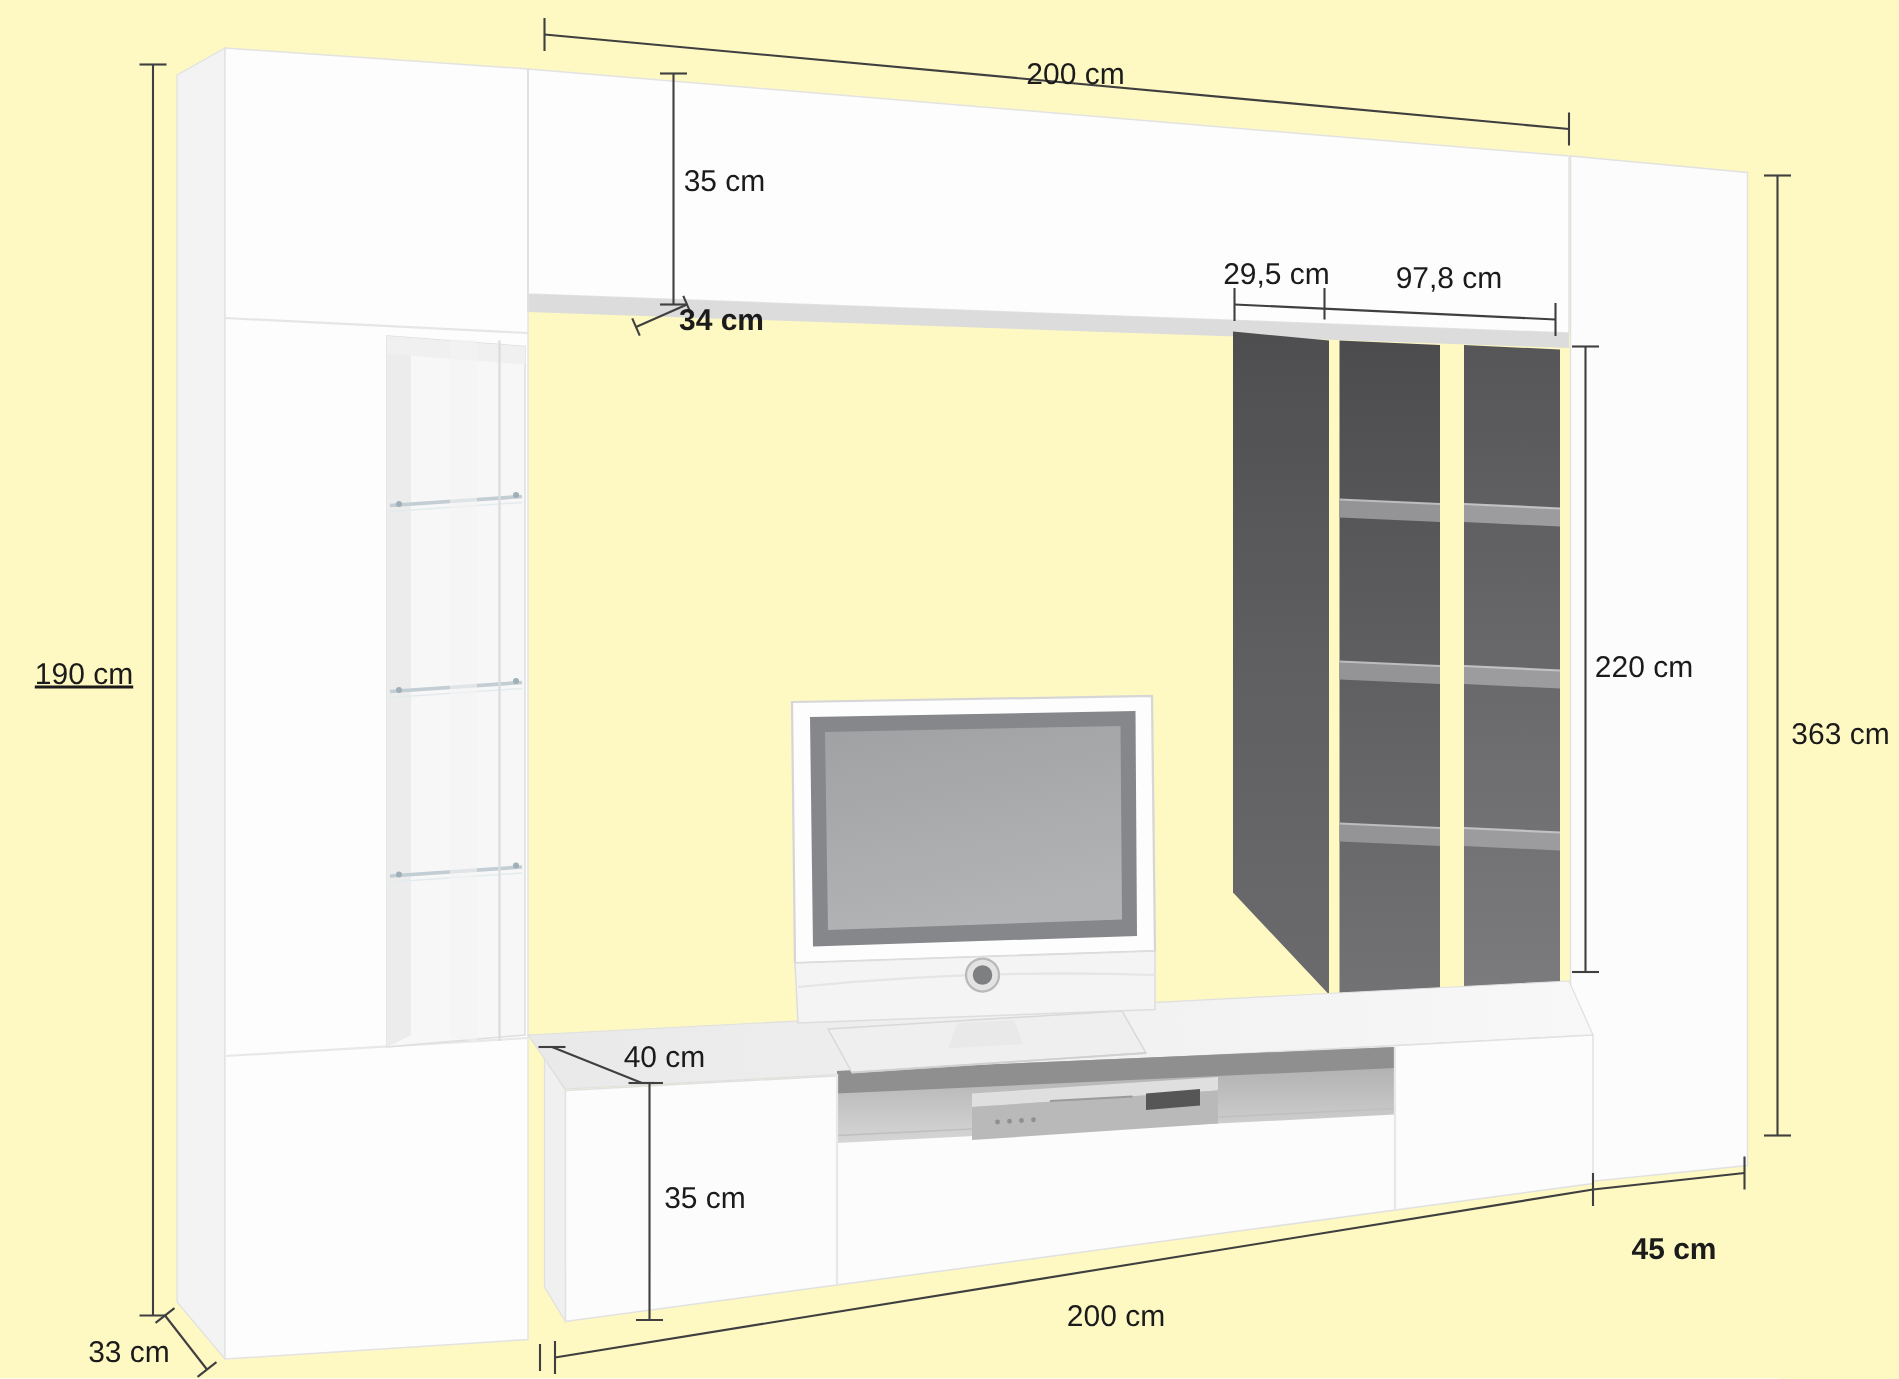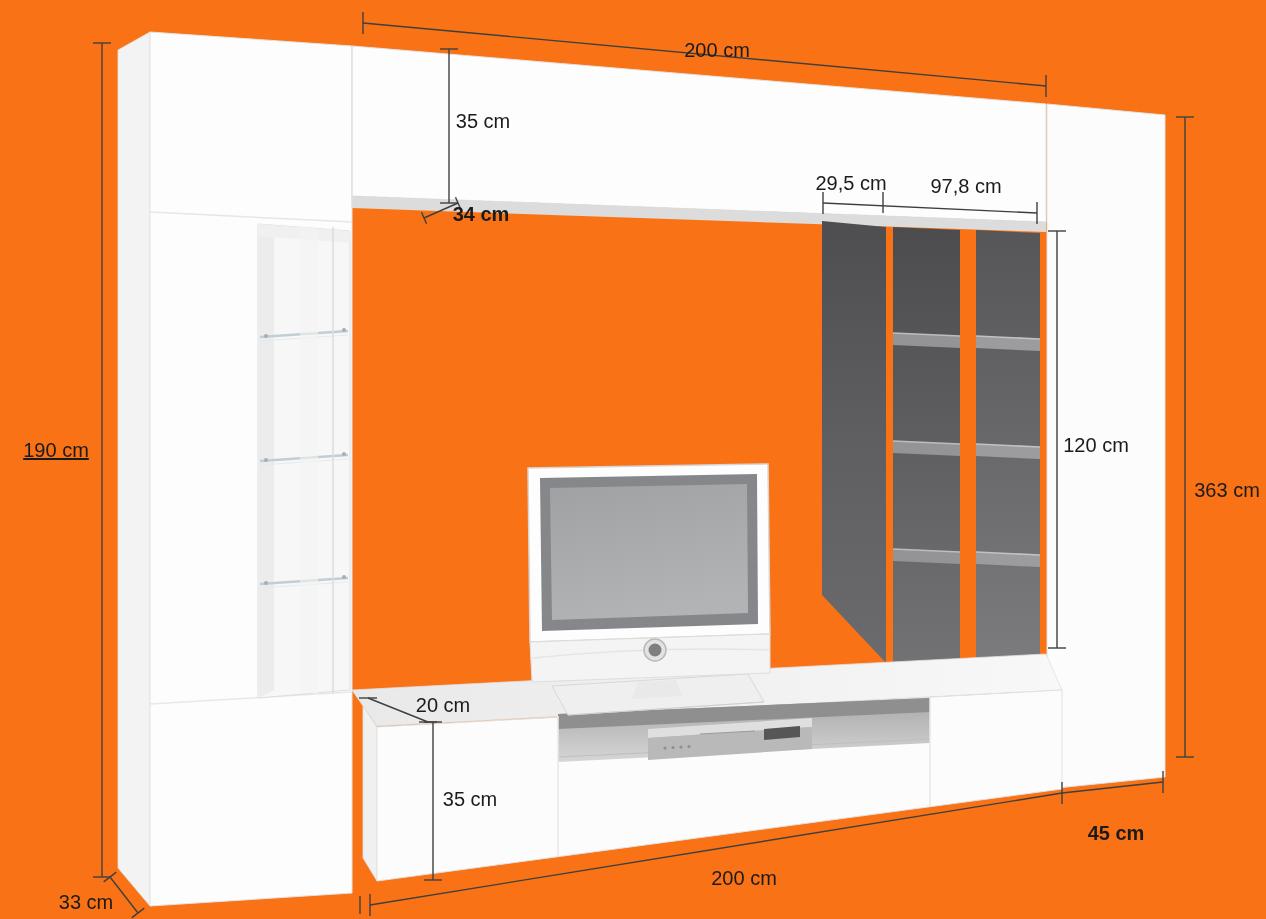--- a/index.html
+++ b/index.html
@@ -1,17 +1,17 @@
 <!DOCTYPE html>
 <html><head>
 <meta charset="utf-8">
 <style>
   html,body{margin:0;padding:0;background:#ffffff;}
   .stage{
-    position:relative;width:1266px;height:919px;background:#f97316;overflow:hidden;
+    position:relative;width:1266px;height:919px;background:#fef9c3;overflow:hidden;
     font-family:"Liberation Sans", sans-serif;
   }
   .stage svg{position:absolute;left:0;top:0;}
   .dim-label{
     position:absolute;transform:translate(-50%,-50%);
     font-size:20px;line-height:1;color:#1b1b1b;white-space:nowrap;
   }
 </style>
 </head>
 <body>
@@ -227,21 +227,21 @@
       </g>
     </g>
   </svg>
 
   <div class="dim-label" style="left:717px;top:50px;">200 cm</div>
   <div class="dim-label" style="left:483px;top:121px;">35 cm</div>
   <div class="dim-label" style="left:481px;top:214px;font-weight:bold;">34 cm</div>
   <div class="dim-label" style="left:851px;top:183px;text-align:center;">29,5 cm</div>
   <div class="dim-label" style="left:966px;top:186px;">97,8 cm</div>
   <div class="dim-label" style="left:56px;top:450px;text-decoration:underline;">190 cm</div>
-  <div class="dim-label" style="left:1096px;top:445px;">120 cm</div>
+  <div class="dim-label" style="left:1096px;top:445px;">220 cm</div>
   <div class="dim-label" style="left:1227px;top:490px;">363 cm</div>
-  <div class="dim-label" style="left:443px;top:705px;">20 cm</div>
+  <div class="dim-label" style="left:443px;top:705px;">40 cm</div>
   <div class="dim-label" style="left:470px;top:799px;">35 cm</div>
   <div class="dim-label" style="left:1116px;top:833px;font-weight:bold;">45 cm</div>
   <div class="dim-label" style="left:744px;top:878px;">200 cm</div>
   <div class="dim-label" style="left:86px;top:902px;">33 cm</div>
 
 </div>
 
 </body></html>

